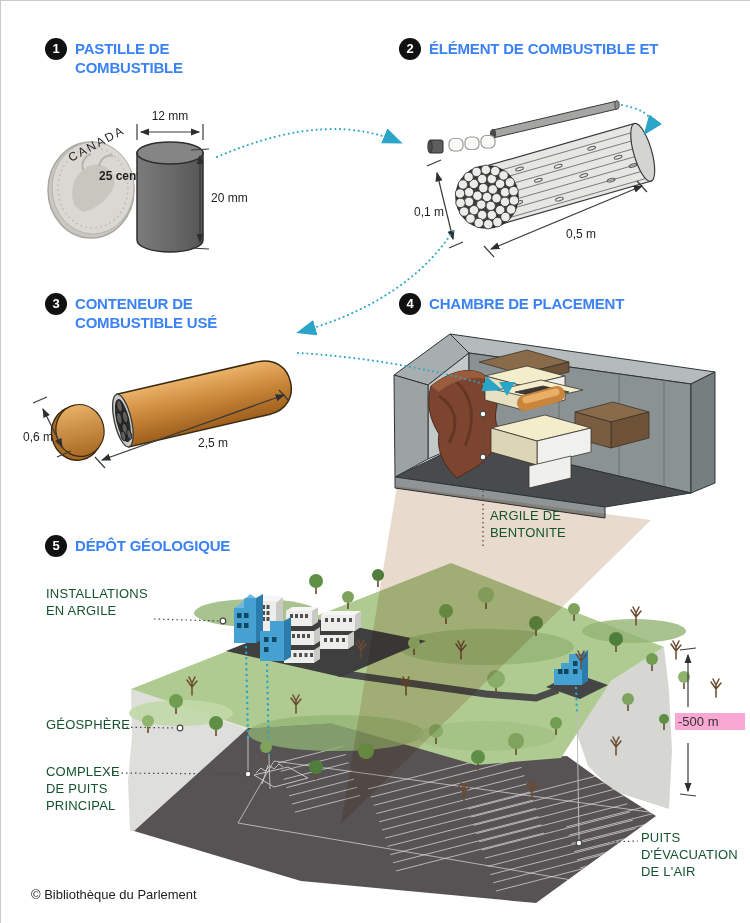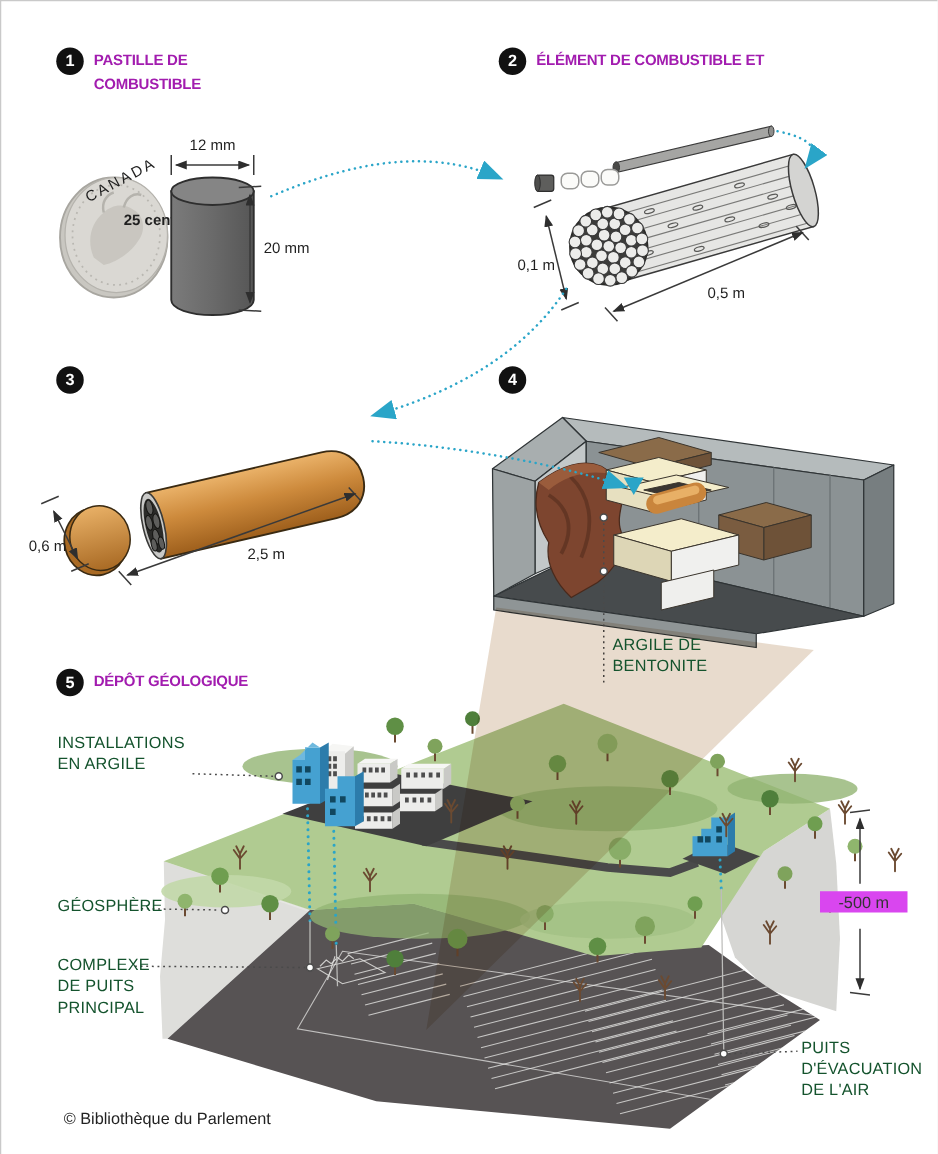--- a/index.html
+++ b/index.html
@@ -2,24 +2,24 @@
 <html><head>
 <meta charset="utf-8">
 <style>
   html,body{margin:0;padding:0;background:#f2f2f2;}
   .canvas{position:relative;width:750px;height:923px;background:#ffffff;border:1px solid #c9c9c9;
           font-family:"Liberation Sans",sans-serif;overflow:hidden;margin:0 auto;}
   .abs{position:absolute;}
   .heading{position:absolute;display:flex;gap:8px;align-items:flex-start;}
   .badge{width:22px;height:22px;border-radius:50%;background:#111;color:#fff;font-weight:bold;
          font-size:13px;line-height:22px;text-align:center;flex:0 0 22px;margin-top:-1px;}
-  .htxt{font-size:12px;font-weight:bold;color:#a21caf;line-height:19px;letter-spacing:-0.2px;}
+  .htxt{font-size:15px;font-weight:bold;color:#3b82f6;line-height:19px;letter-spacing:-0.2px;}
   .lbl{position:absolute;font-size:13px;line-height:17px;color:#14532d;letter-spacing:0.2px;}
-  .credit{position:absolute;font-size:13px;color:#222;margin-left:20px;}
-  .depth{position:absolute;font-size:13px;color:#333;background:#d946ef;padding:1px 3px;text-align:center;}
+  .credit{position:absolute;font-size:13px;color:#222;}
+  .depth{position:absolute;font-size:13px;color:#333;background:#f9a8d4;padding:1px 3px;text-align:left;margin-left:19px;}
   svg text{font-family:"Liberation Sans",sans-serif;font-size:12px;fill:#1f1f1f;}
   svg{overflow:visible;}
 </style>
 </head>
 <body>
 
 <div class="canvas">
 
   <svg class="abs" style="left:15px;top:550px" width="735" height="368" viewBox="0 0 735 368">
     <defs>
@@ -554,23 +554,31 @@
       </div>
   </div>
   <div class="heading" style="left:398px;top:38px">
     <div class="badge">2</div>
     <div class="htxt">
         <div>ÉLÉMENT DE COMBUSTIBLE ET</div>
       </div>
   </div>
   <div class="heading" style="left:44px;top:293px">
     <div class="badge">3</div>
+    <div class="htxt">
+        <div>CONTENEUR DE</div>
+                      <div>COMBUSTIBLE USÉ</div>
+      </div>
   </div>
   <div class="heading" style="left:398px;top:293px">
     <div class="badge">4</div>
+    <div class="htxt">
+        <div>CHAMBRE DE PLACEMENT</div>
+                      <div></div>
+      </div>
   </div>
   <div class="heading" style="left:44px;top:535px">
     <div class="badge">5</div>
     <div class="htxt">
         <div>DÉPÔT GÉOLOGIQUE</div>
       </div>
   </div>
 
   <div class="lbl" style="left:489px;top:506px">
     <div>ARGILE DE</div>

